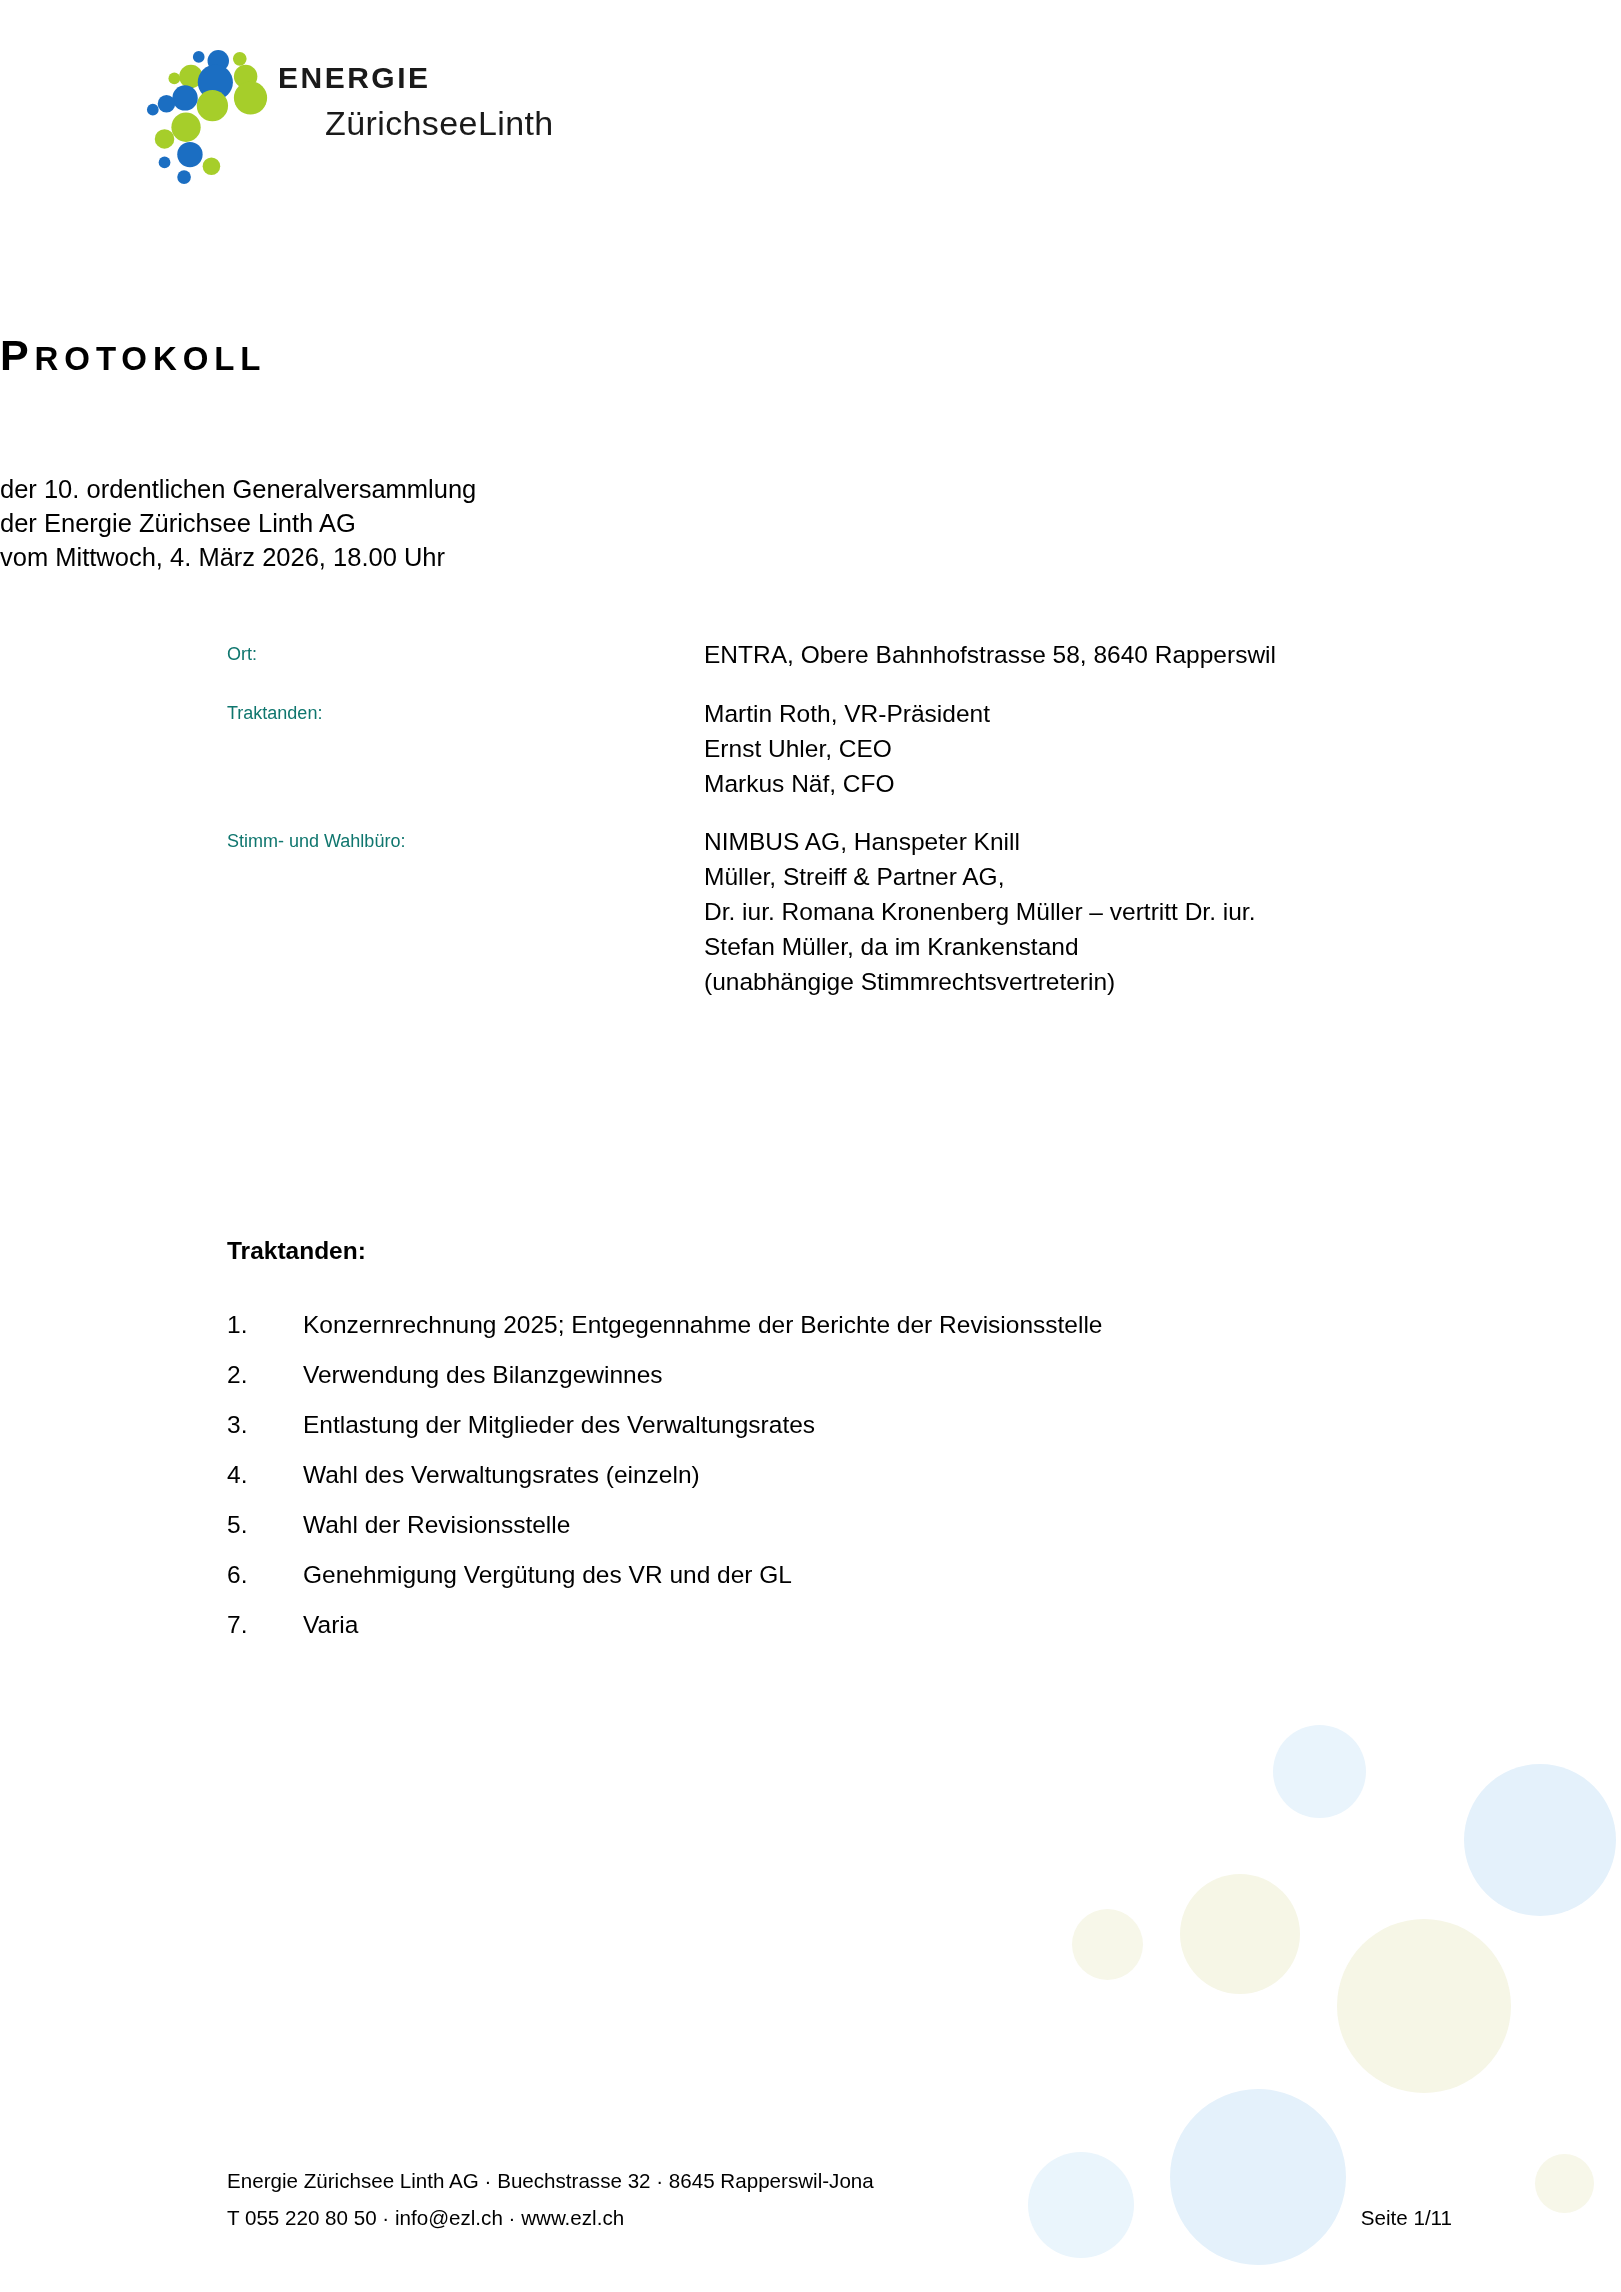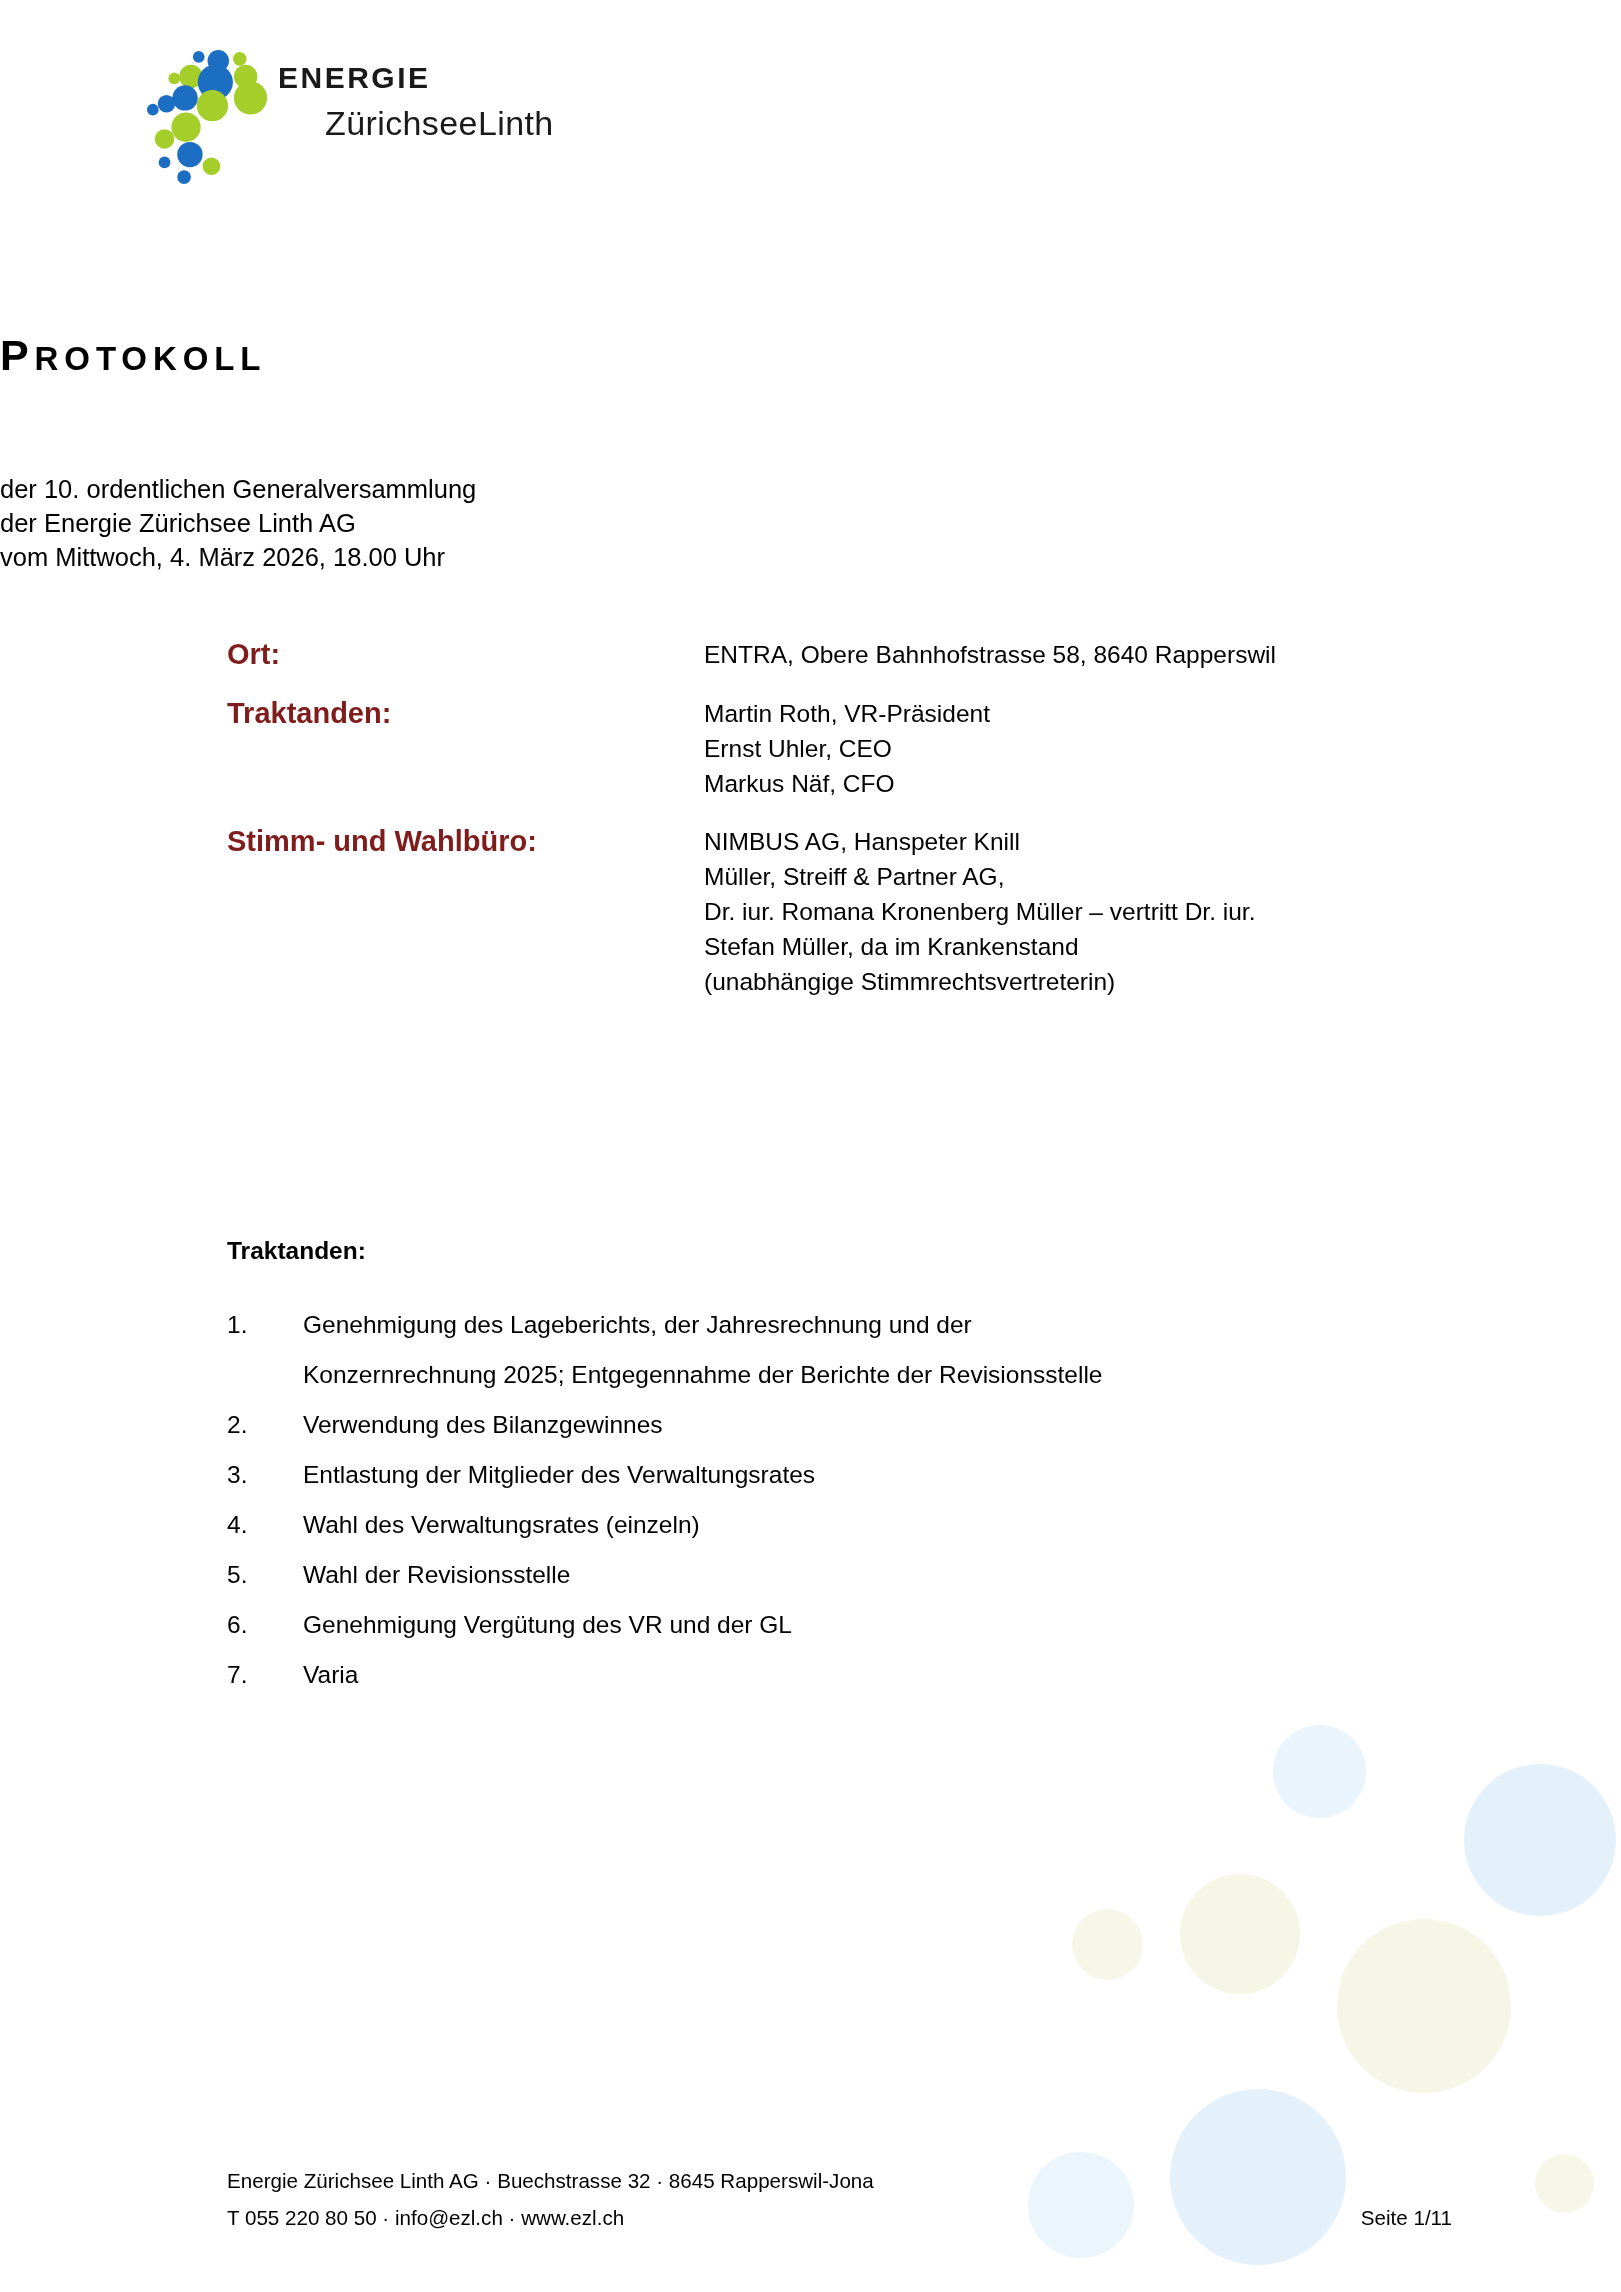--- a/index.html
+++ b/index.html
@@ -121,24 +121,24 @@
     width: 1176px;
   }
   .meta-row {
     display: flex;
     align-items: flex-start;
     margin-bottom: 23.5px;
   }
   .meta-label {
     width: 469px;
     flex: 0 0 469px;
-    font-size: 29px;
-    font-weight: bold;
+    font-size: 18px;
+    font-weight: normal;
     line-height: 35px;
-    color: #7f1d1d;
+    color: #0f766e;
   }
   .meta-value {
     flex: 1 1 auto;
     font-size: 24.5px;
     line-height: 35px;
     color: #000;
     margin-left: 8px;
   }
   .meta-value div { white-space: nowrap; }
 
@@ -274,21 +274,20 @@
 
     </div>
 
     <div class="traktanden-title">Traktanden:</div>
 
     <div class="traktanden">
 
       <div class="trakt-item">
         <div class="trakt-num">1.</div>
         <div class="trakt-text">
-          <div>Genehmigung des Lageberichts, der Jahresrechnung und der</div>
           <div>Konzernrechnung 2025; Entgegennahme der Berichte der Revisionsstelle</div>
         </div>
       </div>
 
       <div class="trakt-item">
         <div class="trakt-num">2.</div>
         <div class="trakt-text">Verwendung des Bilanzgewinnes</div>
       </div>
 
       <div class="trakt-item">

